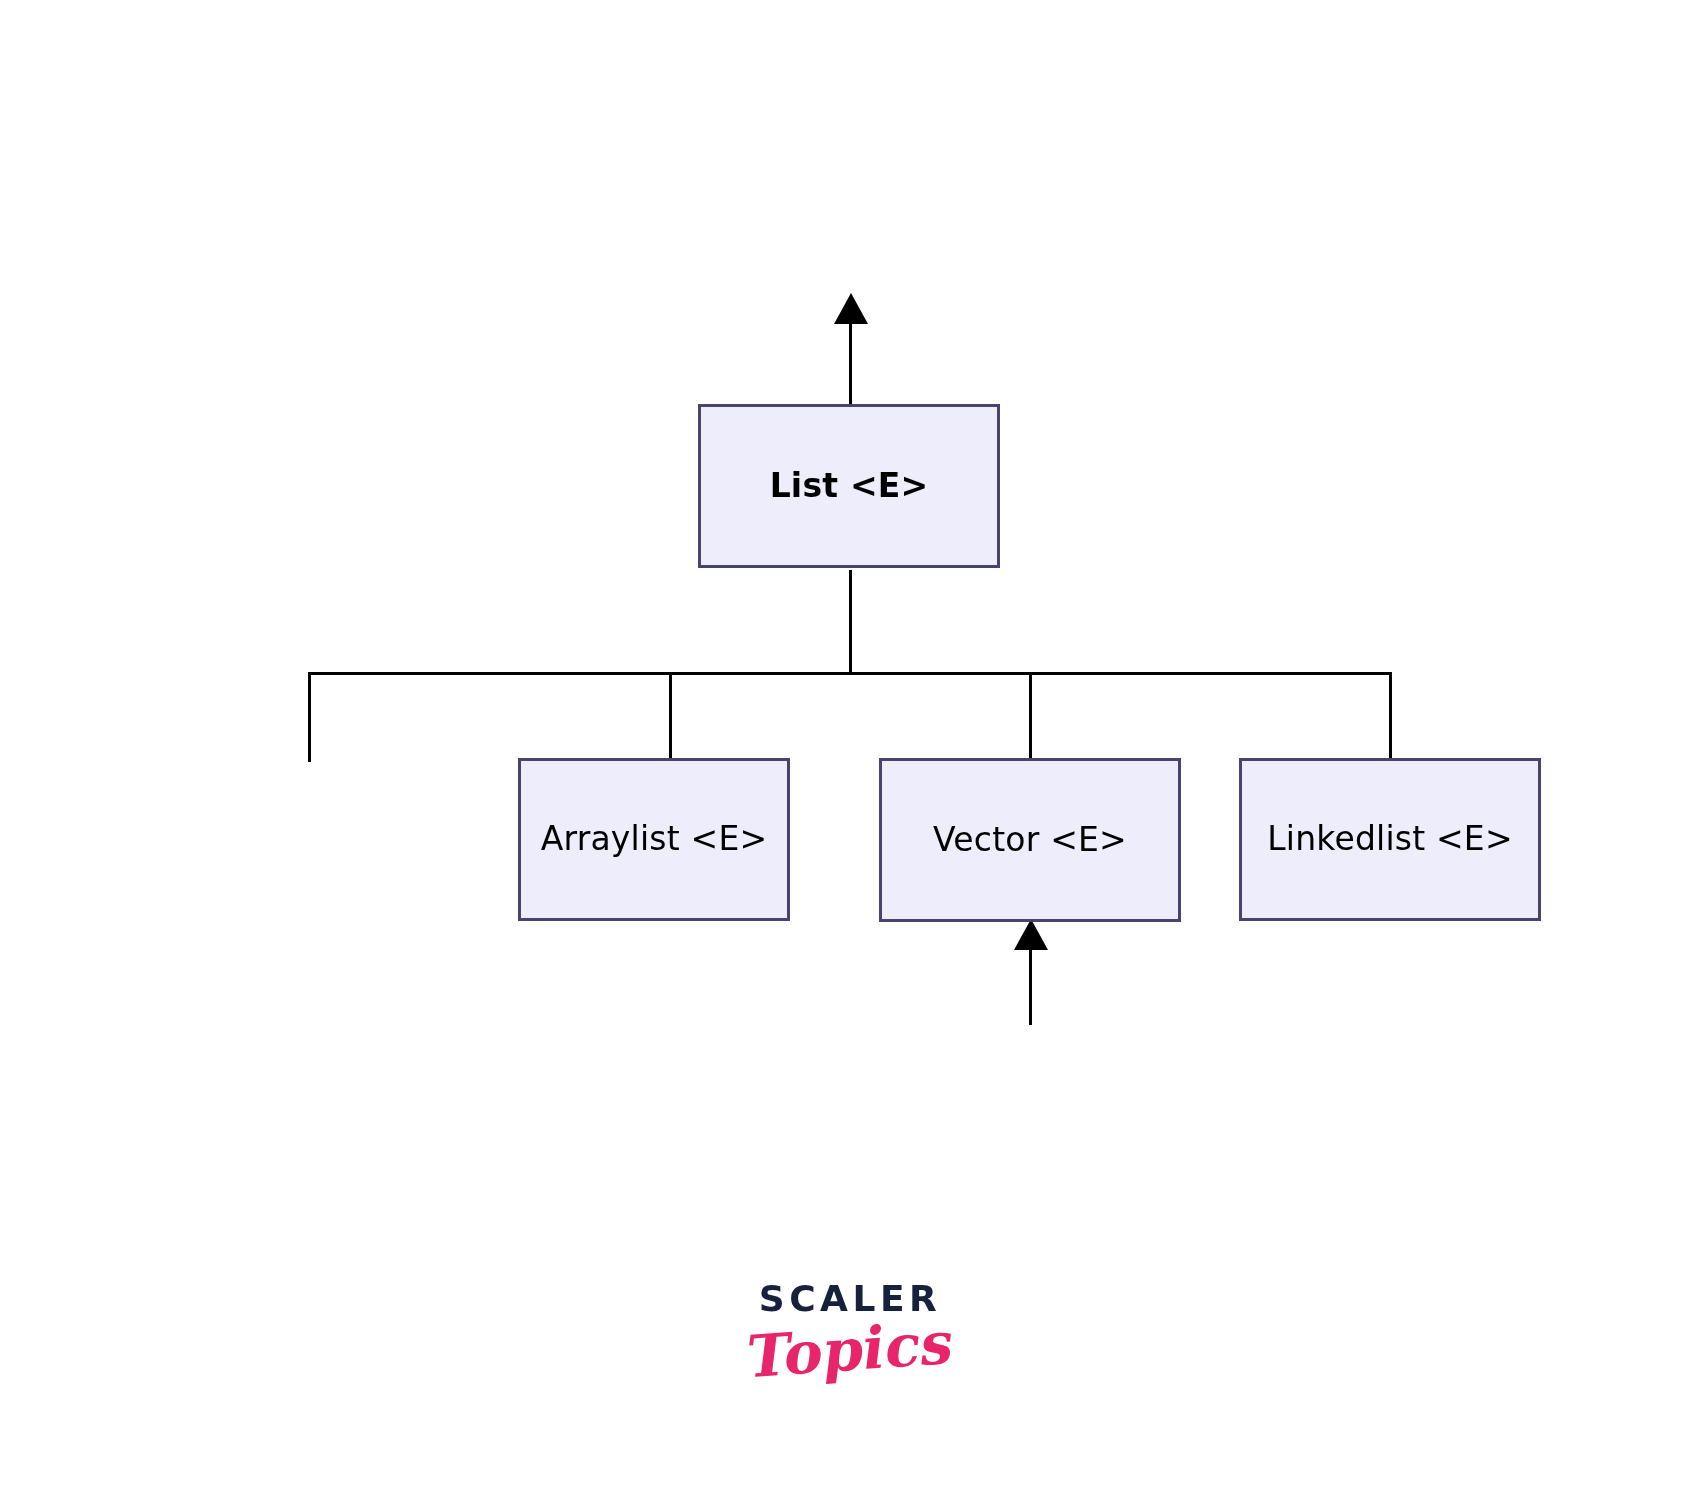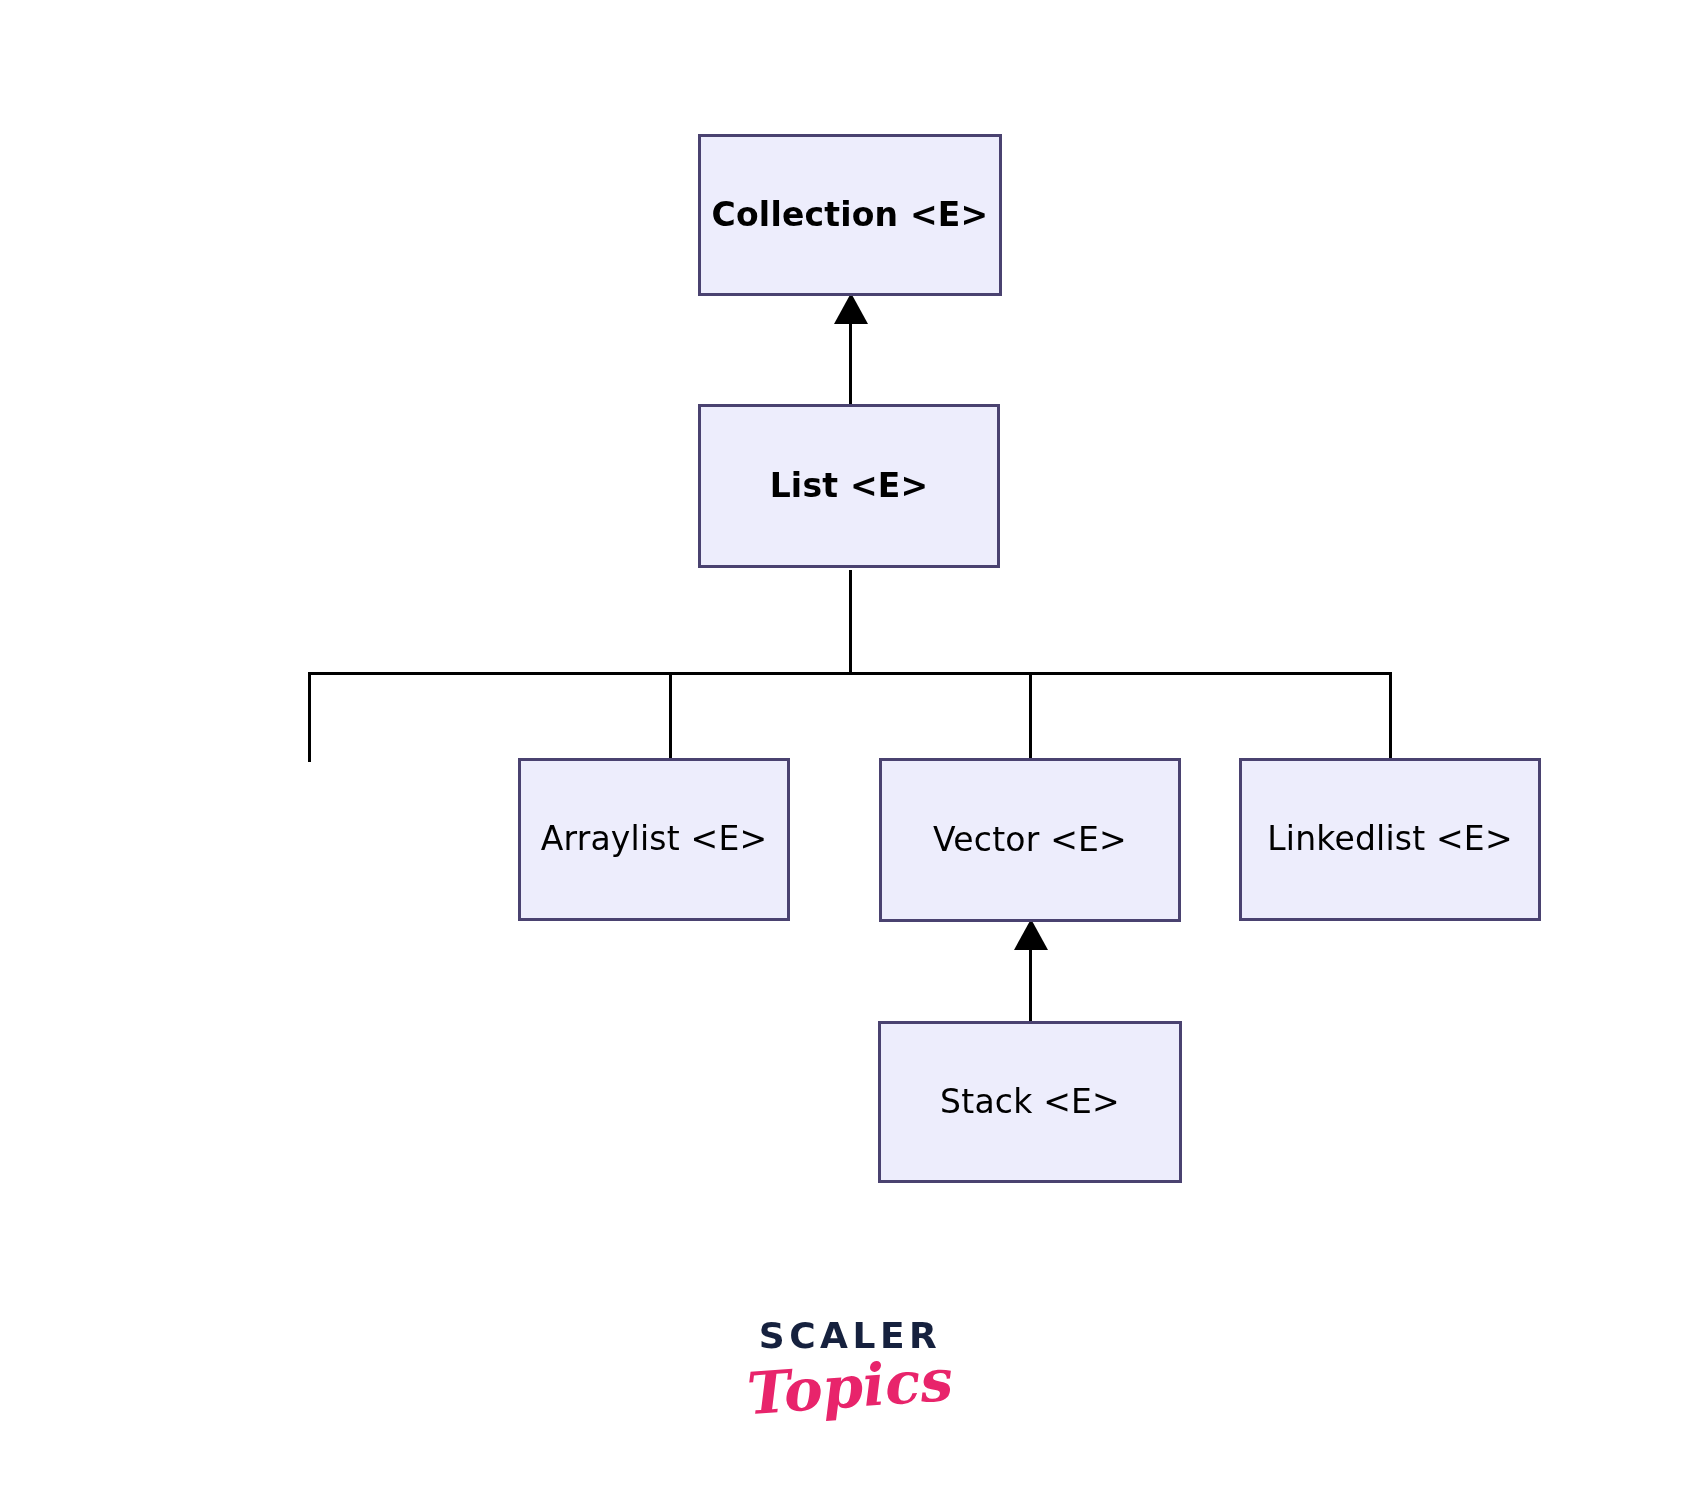--- a/index.html
+++ b/index.html
@@ -104,43 +104,37 @@
   <div class="hline" style="left:308px; top:672px; width:1084px;"></div>
 
   <div class="vline" style="left:308px; top:672px; height:90px;"></div>
   <div class="vline" style="left:669px; top:672px; height:90px;"></div>
   <div class="vline" style="left:1029px; top:672px; height:90px;"></div>
   <div class="vline" style="left:1389px; top:672px; height:90px;"></div>
 
   <div class="vline" style="left:1029px; top:925px; height:100px;"></div>
   <div class="arrowhead" style="left:1014px; top:919px;"></div>
 
-  <div class="node root" style="left:698px; top:134px; width:304px; height:162px;">
-    <span class="label">Collection &lt;E&gt;</span>
-  </div>
 
   <div class="node root" style="left:698px; top:404px; width:302px; height:164px;text-align:center;">
     <span class="label">List &lt;E&gt;</span>
   </div>
 
 
   <div class="node leaf" style="left:518px; top:758px; width:272px; height:163px;">
     <span class="label">Arraylist &lt;E&gt;</span>
   </div>
 
   <div class="node leaf" style="left:879px; top:758px; width:302px; height:164px;">
     <span class="label">Vector &lt;E&gt;</span>
   </div>
 
   <div class="node leaf" style="left:1239px; top:758px; width:302px; height:163px;">
     <span class="label">Linkedlist &lt;E&gt;</span>
   </div>
 
-  <div class="node leaf" style="left:878px; top:1021px; width:304px; height:162px;">
-    <span class="label">Stack &lt;E&gt;</span>
-  </div>
 
-  <div id="logo" style="left:690px; top:1318px;">
+  <div id="logo" style="left:690px; top:1281px;">
     <span class="scaler">SCALER</span>
     <span class="topics">Topics</span>
   </div>
 
 </div>
 
 </body></html>

